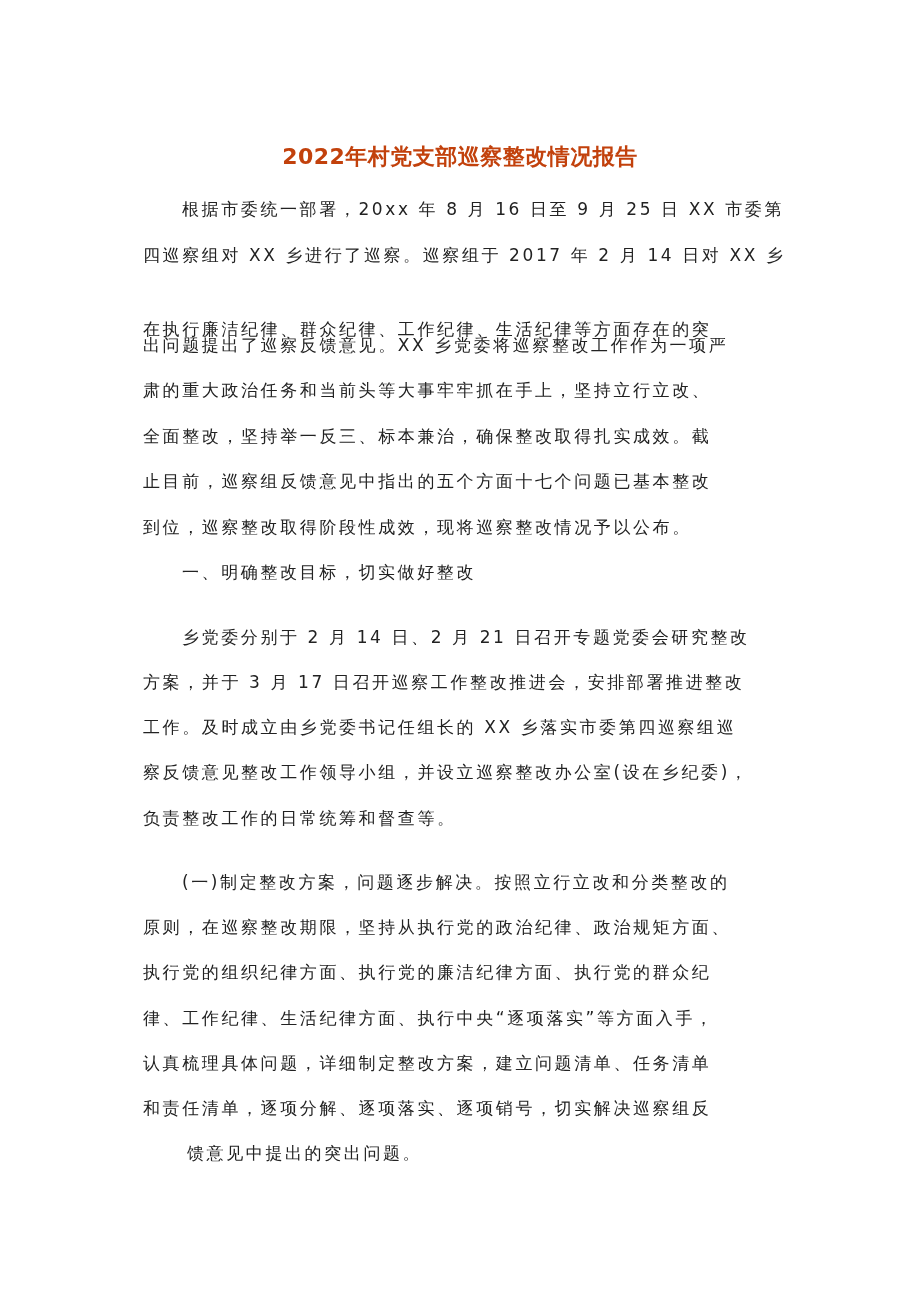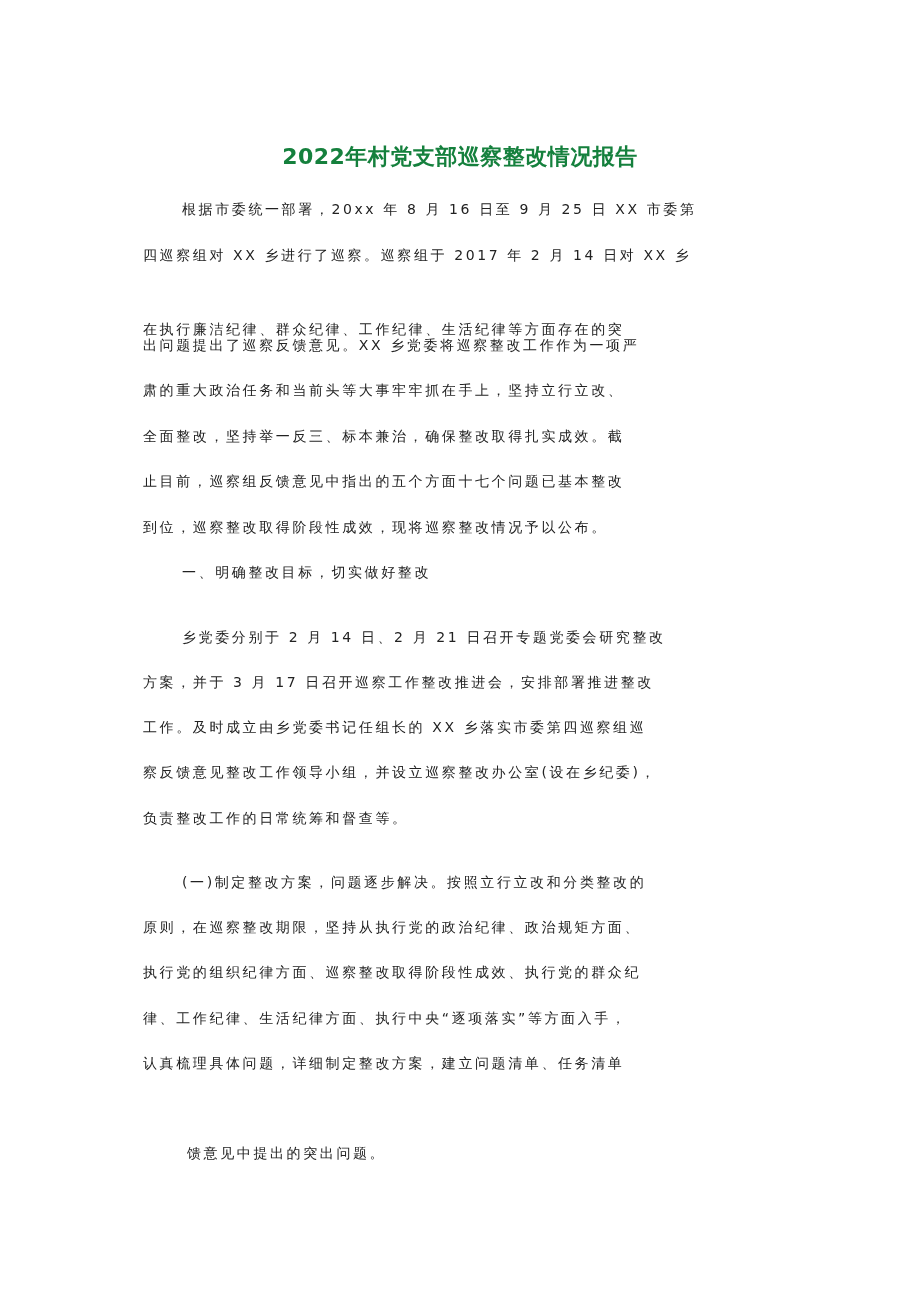--- a/index.html
+++ b/index.html
@@ -24,28 +24,28 @@
     }
     .title {
       position: absolute;
       left: 0;
       width: 920px;
       top: 140px;
       text-align: center;
       font-size: 22px;
       font-weight: bold;
       letter-spacing: 0.5px;
-      color: #15803d;
+      color: #c2410c;
       line-height: 34px;
     }
     .line {
       position: absolute;
       left: 143px;
       width: 660px;
-      font-size: 14px;
+      font-size: 17px;
       line-height: 30px;
       white-space: nowrap;
       letter-spacing: 2.6px;
       color: #222222;
     }
     .indent { left: 182px; }
   </style>
 </head>
 <body>
 
@@ -64,17 +64,18 @@
   <div class="line indent" style="top:557px;">一、明确整改目标，切实做好整改</div>
 
   <div class="line indent" style="top:622px;">乡党委分别于 2 月 14 日、2 月 21 日召开专题党委会研究整改</div>
   <div class="line" style="top:667px;">方案，并于 3 月 17 日召开巡察工作整改推进会，安排部署推进整改</div>
   <div class="line" style="top:712px;">工作。及时成立由乡党委书记任组长的 XX 乡落实市委第四巡察组巡</div>
   <div class="line" style="top:757px;">察反馈意见整改工作领导小组，并设立巡察整改办公室(设在乡纪委)，</div>
   <div class="line" style="top:803px;">负责整改工作的日常统筹和督查等。</div>
 
   <div class="line indent" style="top:867px;">(一)制定整改方案，问题逐步解决。按照立行立改和分类整改的</div>
   <div class="line" style="top:912px;">原则，在巡察整改期限，坚持从执行党的政治纪律、政治规矩方面、</div>
-  <div class="line" style="top:957px;">执行党的组织纪律方面、巡察整改取得阶段性成效、执行党的群众纪</div>
+  <div class="line" style="top:957px;">执行党的组织纪律方面、执行党的廉洁纪律方面、执行党的群众纪</div>
   <div class="line" style="top:1003px;">律、工作纪律、生活纪律方面、执行中央“逐项落实”等方面入手，</div>
   <div class="line" style="top:1048px;">认真梳理具体问题，详细制定整改方案，建立问题清单、任务清单</div>
+  <div class="line" style="top:1093px;">和责任清单，逐项分解、逐项落实、逐项销号，切实解决巡察组反</div>
   <div class="line" style="top:1138px;margin-left:44px;">馈意见中提出的突出问题。</div>
 </div>
 
 </body></html>

